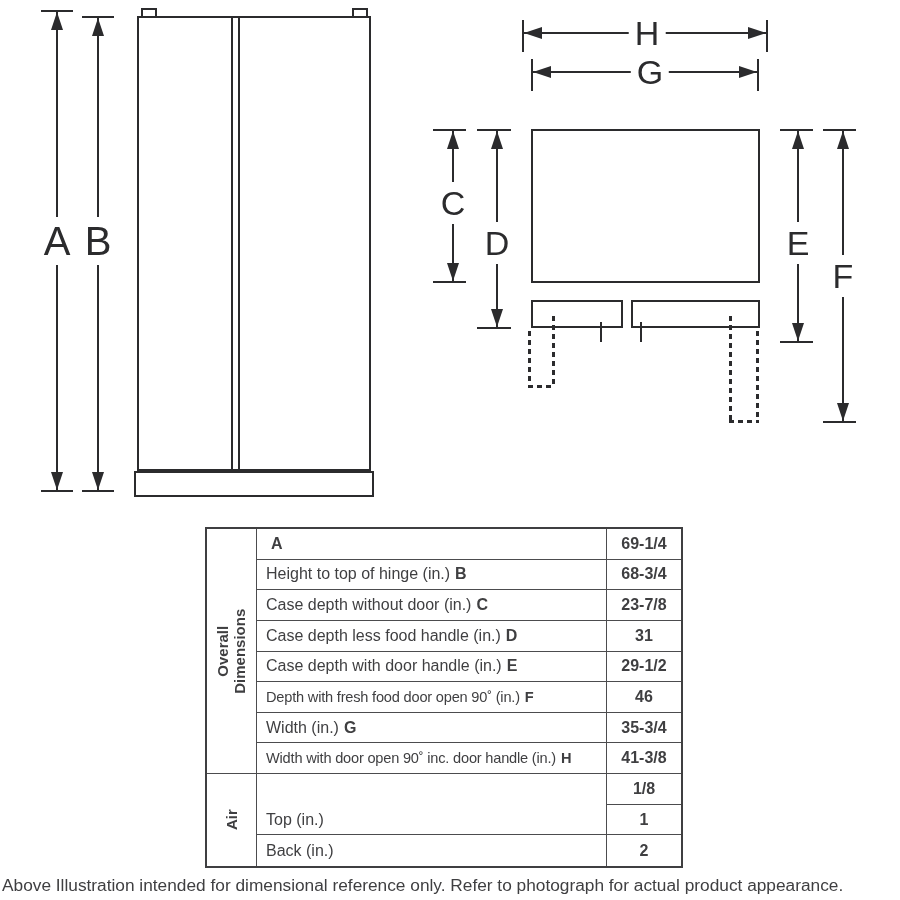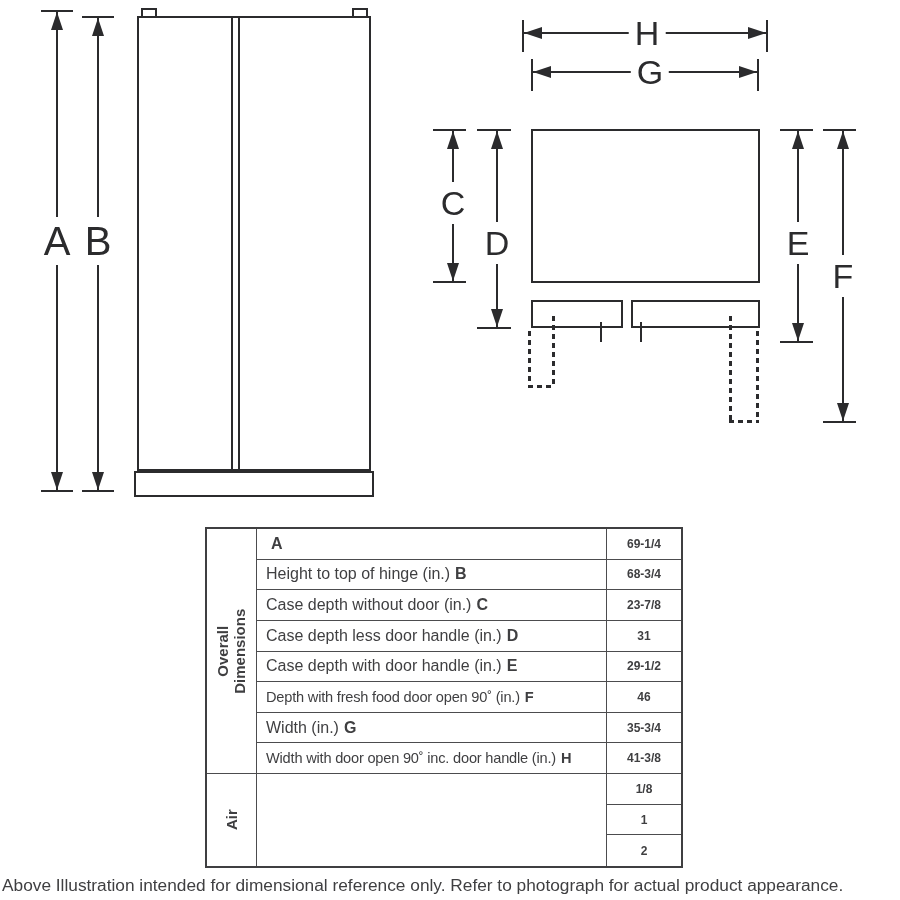--- a/index.html
+++ b/index.html
@@ -31,21 +31,21 @@
   .sec{grid-column:1;border-right:1px solid var(--tline);display:flex;align-items:center;justify-content:center;overflow:hidden;}
   .sec1{grid-row:1/9;border-bottom:1px solid var(--tline);}
   .sec2{grid-row:9/12;}
   .sec-text{transform:rotate(-90deg);font-weight:bold;font-size:15px;text-align:center;line-height:1.15;}
   .sec-text.wrap{width:112px;}
   .cell-label{grid-column:2;display:flex;align-items:center;padding-left:9px;
               font-size:16px;border-bottom:1px solid var(--tline);white-space:nowrap;overflow:hidden;}
   .cell-label .key{font-weight:bold;margin-left:5px;}
   .cell-label.condensed{font-size:14.6px;letter-spacing:-0.2px;}
   .cell-value{grid-column:3;display:flex;align-items:center;justify-content:center;
-              font-size:12px;font-weight:bold;border-left:1px solid var(--tline);
+              font-size:16px;font-weight:bold;border-left:1px solid var(--tline);
               border-bottom:1px solid var(--tline);}
   .lastrow{border-bottom:none !important;}
   .disclaimer{position:absolute;left:2px;top:875px;width:896px;font-size:17.3px;color:var(--text);}
 </style>
 </head>
 <body>
 
 <div class="canvas">
 
   <div>
@@ -147,21 +147,21 @@
       </div>
     <div class="cell-value" style="grid-row:2;">68-3/4</div>
 
     <div class="cell-label" style="grid-row:3;">
         <span>Case depth without door (in.)</span>
         <span class="key">C</span>
       </div>
     <div class="cell-value" style="grid-row:3;">23-7/8</div>
 
     <div class="cell-label" style="grid-row:4;">
-        <span>Case depth less door handle (in.)</span>
+        <span>Case depth less food handle (in.)</span>
         <span class="key">D</span>
       </div>
     <div class="cell-value" style="grid-row:4;">31</div>
 
     <div class="cell-label" style="grid-row:5;">
         <span>Case depth with door handle (in.)</span>
         <span class="key">E</span>
       </div>
     <div class="cell-value" style="grid-row:5;">29-1/2</div>
 
@@ -178,20 +178,28 @@
     <div class="cell-value" style="grid-row:7;">35-3/4</div>
 
     <div class="cell-label condensed" style="grid-row:8;">
         <span>Width with door open 90˚ inc. door handle (in.)</span>
         <span class="key">H</span>
       </div>
     <div class="cell-value" style="grid-row:8;">41-3/8</div>
 
     <div class="cell-value" style="grid-row:9;">1/8</div>
 
+    <div class="cell-label" style="grid-row:10;">
+        <span>Top (in.)</span>
+        <span class="key"></span>
+      </div>
     <div class="cell-value" style="grid-row:10;">1</div>
 
+    <div class="cell-label lastrow" style="grid-row:11;">
+        <span>Back (in.)</span>
+        <span class="key"></span>
+      </div>
     <div class="cell-value lastrow" style="grid-row:11;">2</div>
   </div>
 
   <div class="disclaimer">Above Illustration intended for dimensional reference only. Refer to photograph for actual product appearance.</div>
 
 </div>
 
 </body></html>

